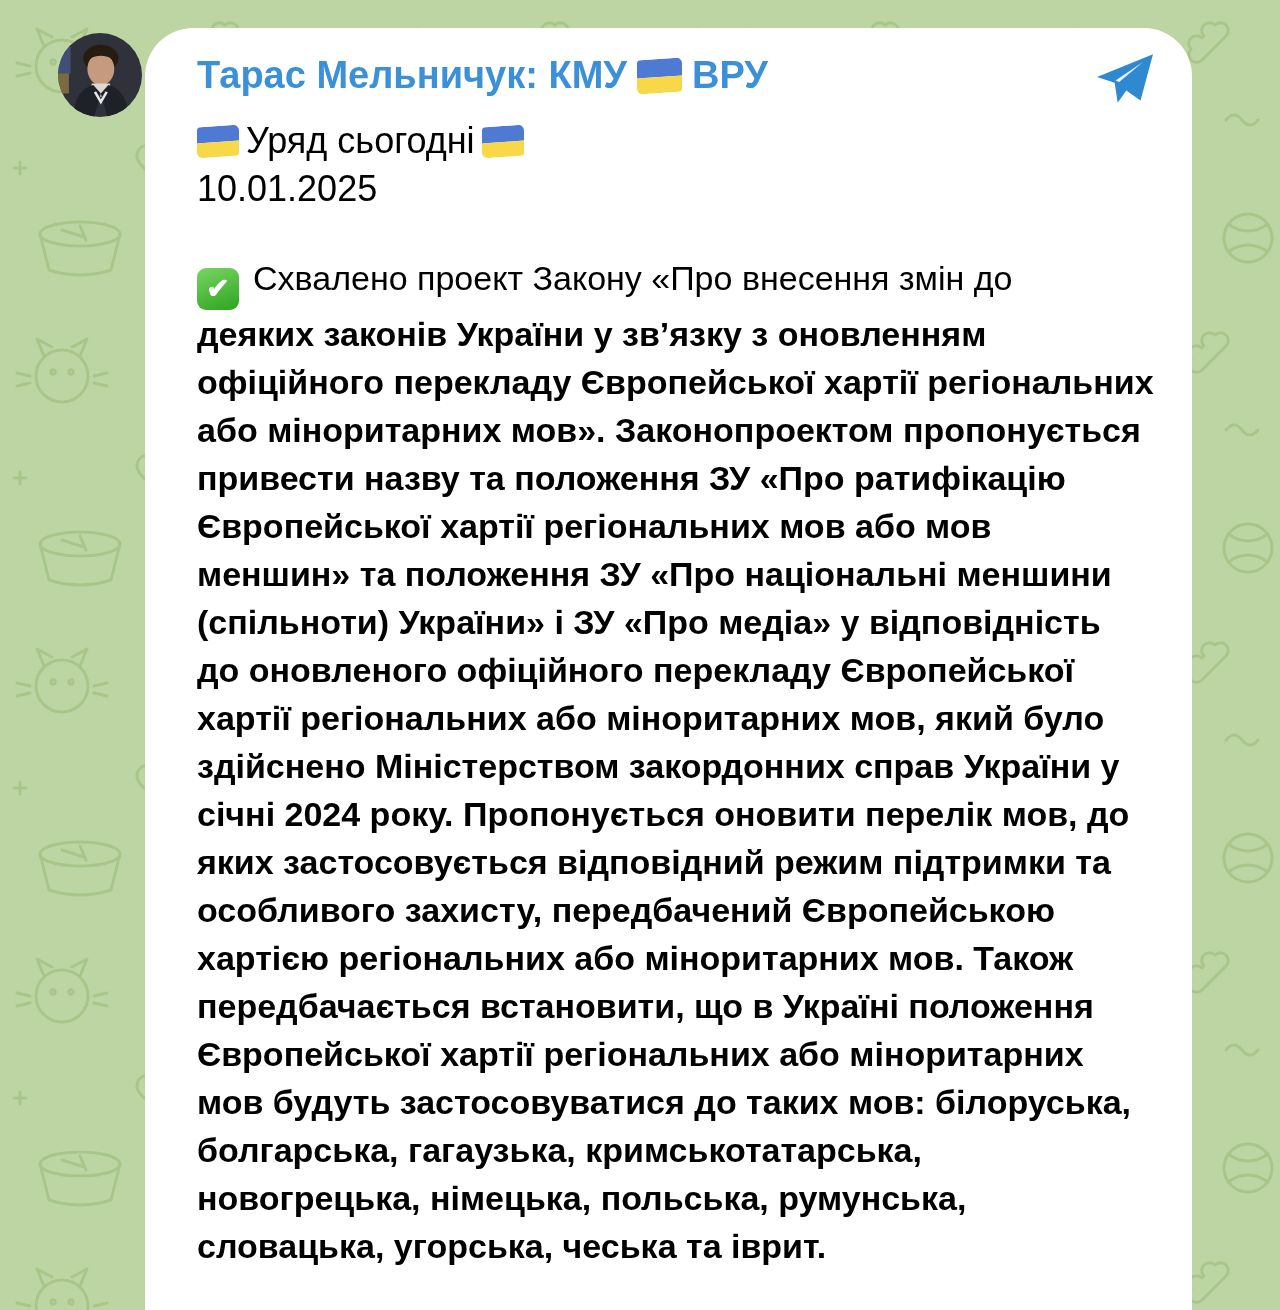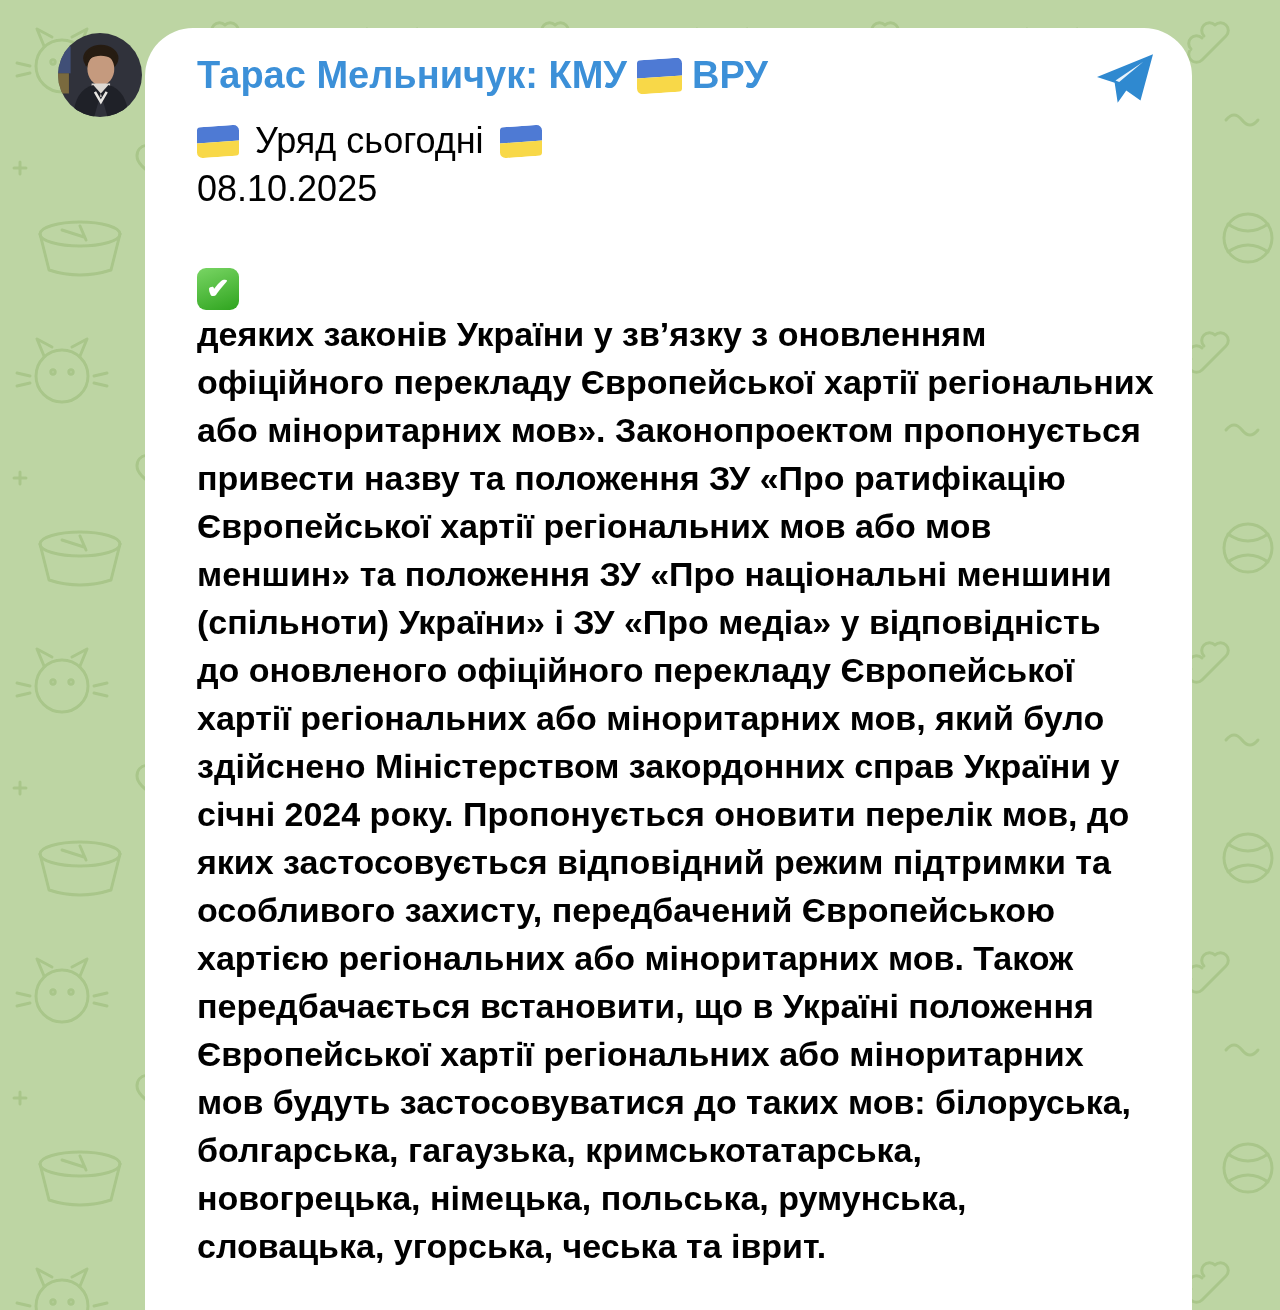--- a/index.html
+++ b/index.html
@@ -31,21 +31,21 @@
     left:52px;top:26px;
     display:flex;align-items:center;gap:10px;
     font-size:38px;font-weight:bold;
     color:#3c90d8;
     white-space:nowrap;
     cursor:pointer;
   }
   .subtitle-row{
     position:absolute;
     left:52px;top:92px;
-    display:flex;align-items:center;gap:16px;
+    display:flex;align-items:center;gap:7px;
     font-size:36px;color:#000;
     white-space:nowrap;
   }
   .date-row{
     position:absolute;
     left:52px;top:140px;
     font-size:36px;color:#000;
   }
   .body-block{
     position:absolute;
@@ -158,27 +158,27 @@
         <span class="half-top"></span>
           <span class="half-bottom"></span>
       </span>
       <span>Уряд сьогодні</span>
       <span class="ua-flag">
         <span class="half-top"></span>
           <span class="half-bottom"></span>
       </span>
     </div>
 
-    <div class="date-row">08.10.2025</div>
+    <div class="date-row">10.01.2025</div>
 
     <div class="body-block">
       <div class="body-first">
         <span class="check-emoji">
           <span class="check-glyph">✔</span>
-        </span>
+        </span><span>Схвалено проект Закону «Про внесення змін до</span>
       </div>
       <div class="body-rest">деяких законів України у зв’язку з оновленням
 офіційного перекладу Європейської хартії регіональних
 або міноритарних мов». Законопроектом пропонується
 привести назву та положення ЗУ «Про ратифікацію
 Європейської хартії регіональних мов або мов
 меншин» та положення ЗУ «Про національні меншини
 (спільноти) України» і ЗУ «Про медіа» у відповідність
 до оновленого офіційного перекладу Європейської
 хартії регіональних або міноритарних мов, який було

